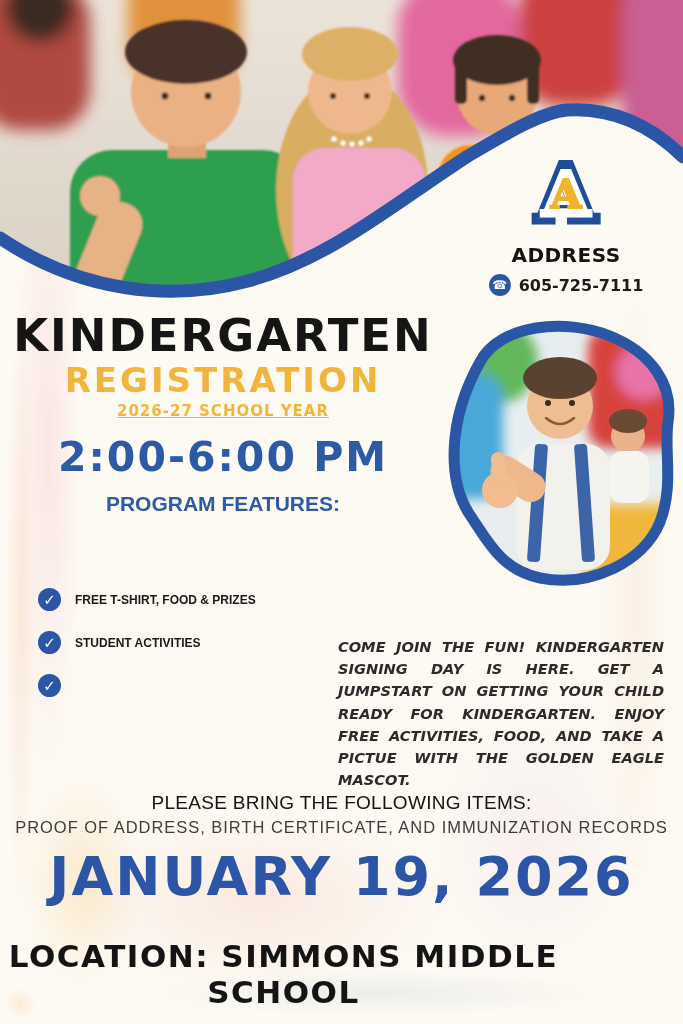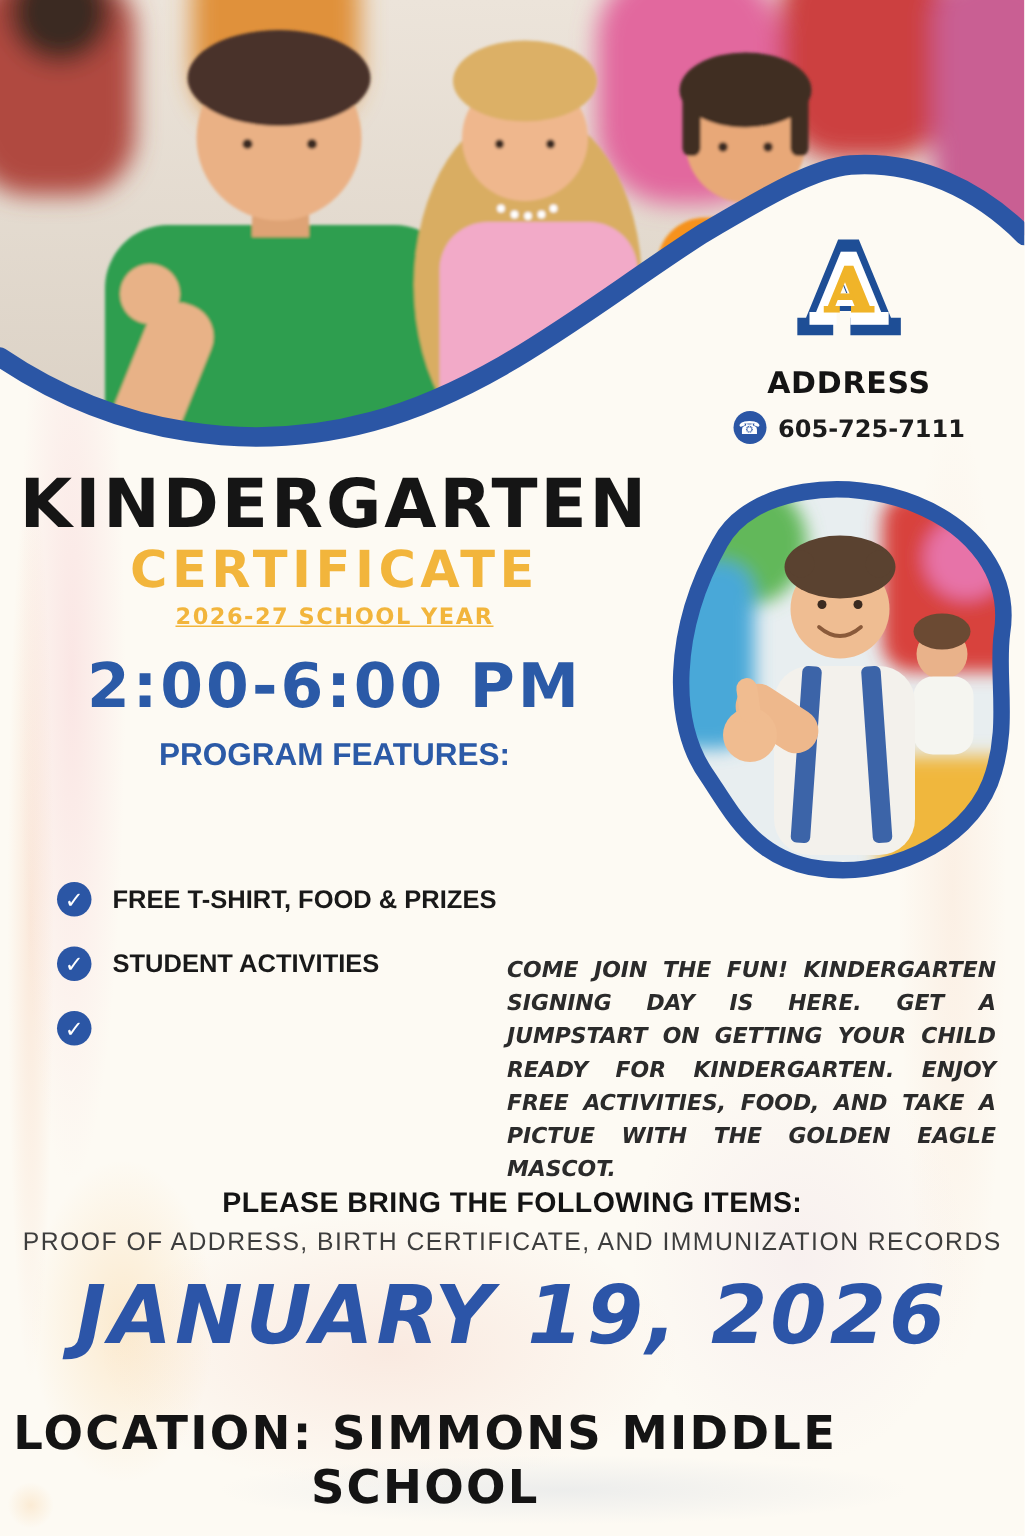--- a/index.html
+++ b/index.html
@@ -41,32 +41,32 @@
   .t-for {font-size:17px; font-weight:800; letter-spacing:2px; color:#f2b53c; margin-top:6px;}
   .t-year{font-size:15px; font-weight:800; letter-spacing:1px; color:#f2b53c; margin-top:5px;text-decoration:underline;}
   .t-time{font-size:41px; font-weight:800; letter-spacing:2px; color:#2b5aa7; margin-top:16px;}
   .t-feat{font-family:"Liberation Sans", sans-serif; font-size:21px; font-weight:700;
           letter-spacing:0; color:#2b5aa7; margin-top:14px;}
   
   .features{left:38px; top:588px; width:330px;}
   .feat-row{display:flex; align-items:center; gap:14px; margin-bottom:20px;}
   .check-ic{flex:0 0 auto; width:23px; height:23px; border-radius:50%; background:#2b56a5; color:#fff;
             display:flex; align-items:center; justify-content:center; font-size:15px; font-weight:700;}
-  .feat-label{font-family:"Liberation Sans", sans-serif; font-size:17px; font-weight:700; color:#191919;}
+  .feat-label{font-family:"Liberation Sans", sans-serif; font-size:12px; font-weight:700; color:#191919;}
   
   .desc{left:338px; top:636px; width:326px; font-style:italic; font-weight:600;
         font-size:14.6px; line-height:1.52; color:#2b2b2b; text-align:justify;}
   
   .bring{left:0; top:792px; width:683px; text-align:center;}
-  .bring-head{font-family:"Liberation Sans", sans-serif; font-size:19px; font-weight:700; color:#141414; letter-spacing:.3px;}
+  .bring-head{font-family:"Liberation Sans", sans-serif; font-size:19px; font-weight:400; color:#141414; letter-spacing:.3px;}
   .bring-items{margin-top:4px; font-family:"Liberation Sans", sans-serif; font-size:17px; font-weight:400;
                color:#3d3d3d; letter-spacing:1px; transform:scaleX(.97); transform-origin:center;}
   
   .date{left:0; top:845px; width:683px; text-align:center; font-size:54px; font-weight:800;
-        letter-spacing:2px; color:#2c55a8;font-style:italic;}
+        letter-spacing:2px; color:#2c55a8;}
   .loc {left:0; top:938px; width:567px; text-align:center; font-size:31px; font-weight:800;
         letter-spacing:1.5px; color:#141414;}
 </style>
 </head>
 <body>
 
 <div class="poster">
 
   <div class="abs hero">
     <svg width="683" height="355" viewBox="0 0 683 355">
@@ -148,21 +148,21 @@
     </div>
     <div class="brand-name">ADDRESS</div>
     <div class="phone-row">
       <span class="phone-ic">☎</span>
       <span>605-725-7111</span>
     </div>
   </div>
 
   <div class="abs titles">
     <div class="t-main">KINDERGARTEN</div>
-    <div class="t-sub">CERTIFICATE</div>
+    <div class="t-sub">REGISTRATION</div>
     <div class="t-year">2026-27 SCHOOL YEAR</div>
     <div class="t-time">2:00-6:00 PM</div>
     <div class="t-feat">PROGRAM FEATURES:</div>
   </div>
 
   <div class="abs features">
     <div class="feat-row">
       <span class="check-ic">✓</span>
       <span class="feat-label">FREE T-SHIRT, FOOD &amp; PRIZES</span>
     </div>

